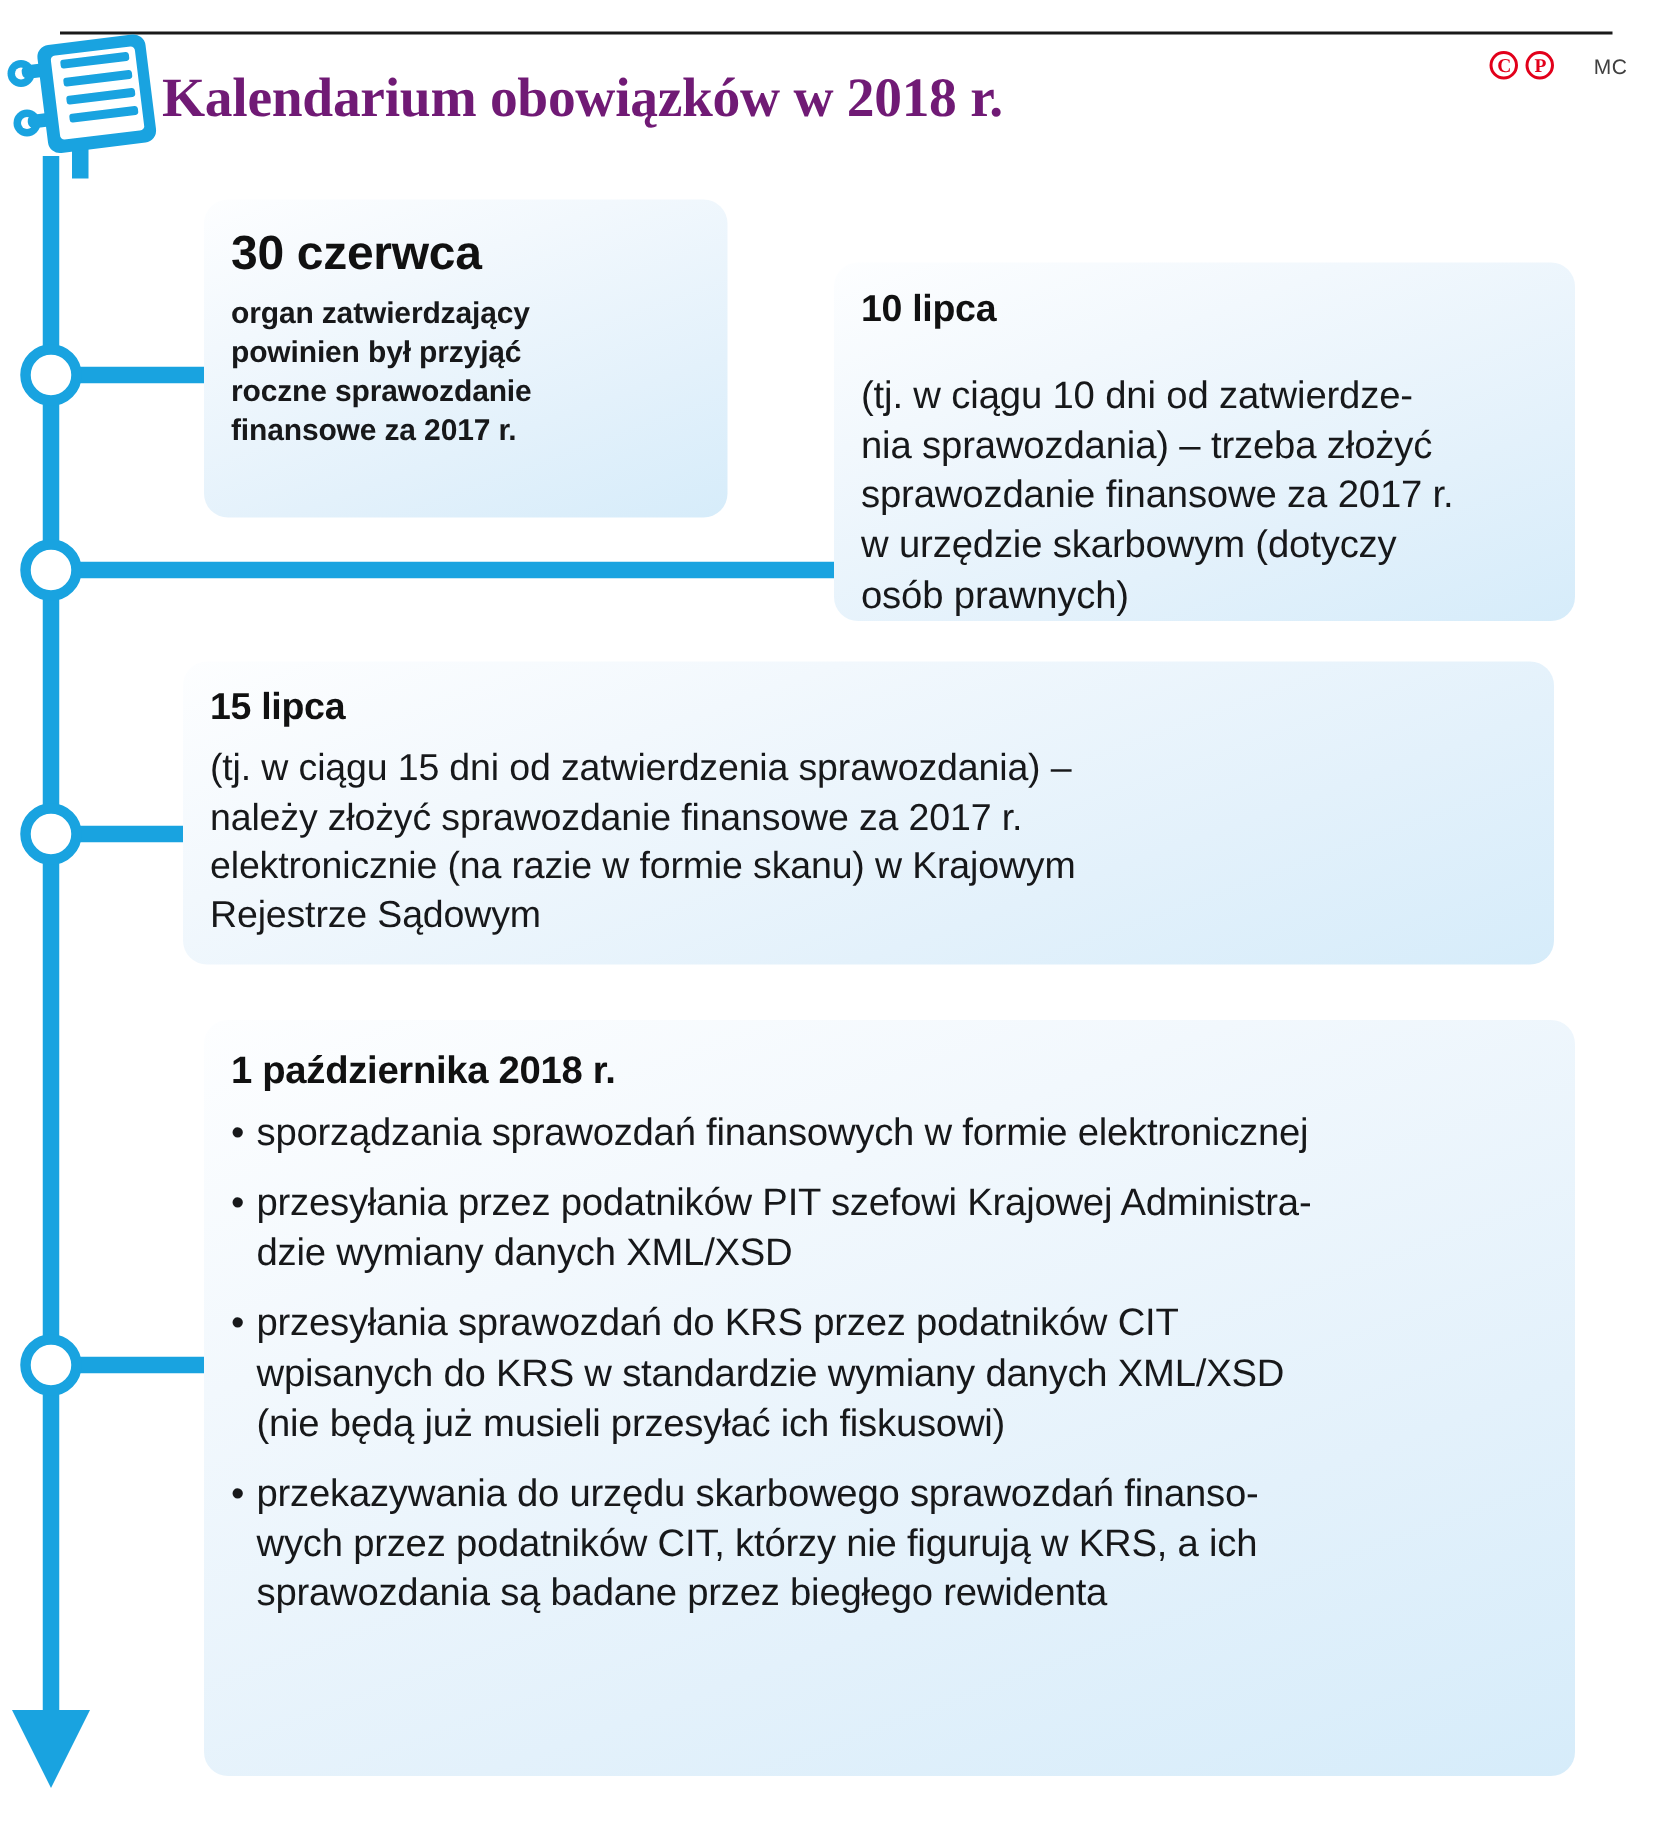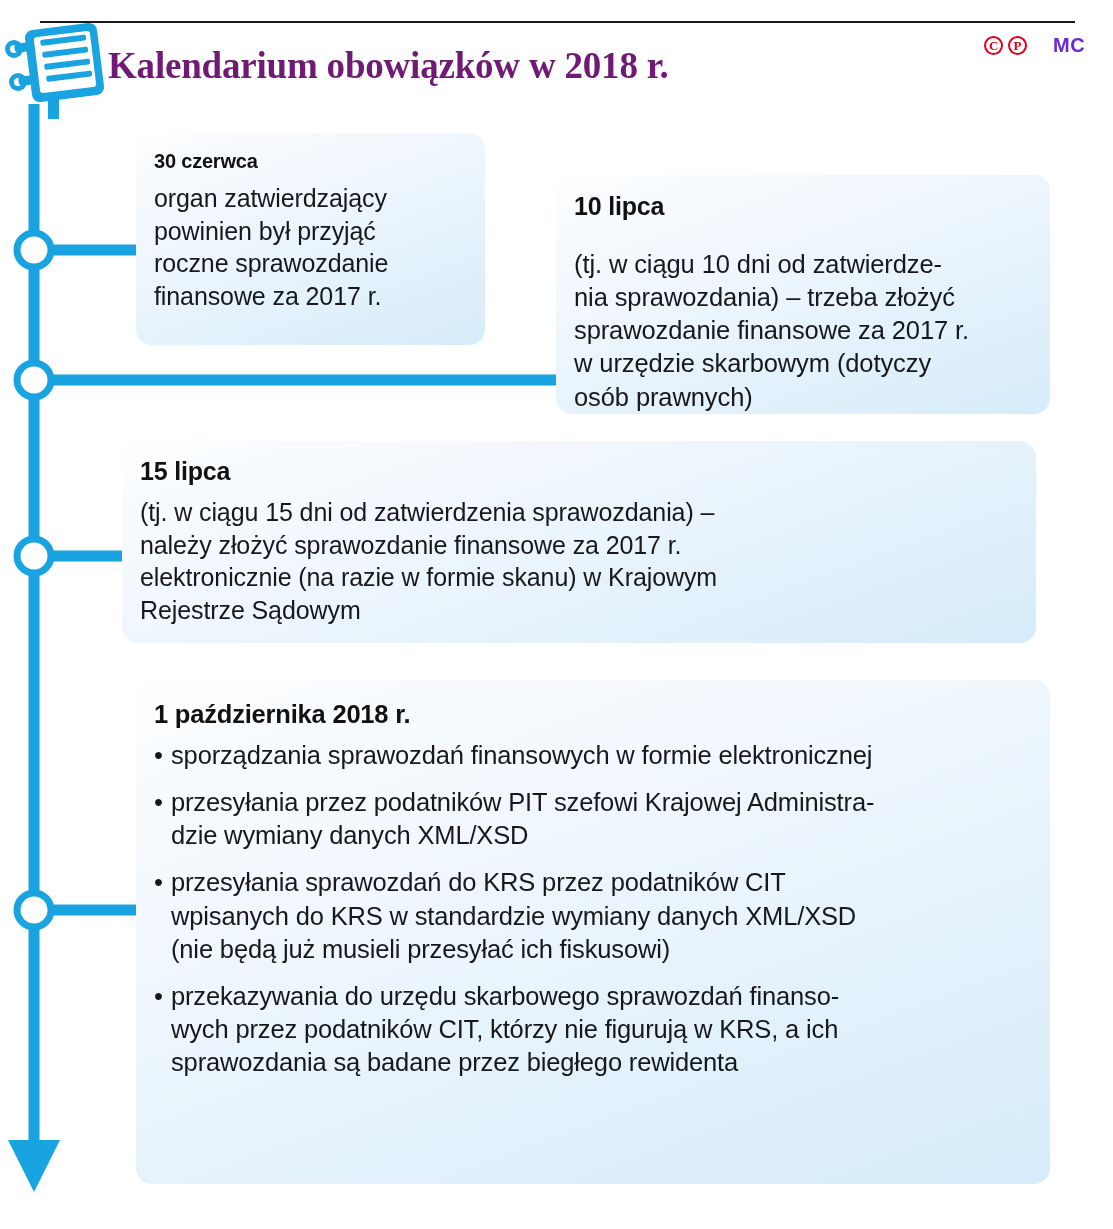--- a/index.html
+++ b/index.html
@@ -55,25 +55,24 @@
     border-radius: 50%;
     color: #e2001a;
     font-size: 13px;
     font-weight: bold;
     line-height: 16px;
     text-align: center;
     font-family: "Liberation Serif", serif;
     box-sizing: border-box;
   }
   #credit-text {
-    font-size: 20px;
-    color: #6d28d9;
+    font-size: 14px;
+    color: #404040;
     font-family: "Liberation Sans", sans-serif;
     letter-spacing: 0.4px;
-    font-weight: bold;
   }
 
   
   #notepad-icon {
     position: absolute;
     left: 2px;
     top: 14px;
     width: 110px;
     height: 105px;
   }
@@ -106,22 +105,22 @@
     font-size: 25.5px;
     line-height: 1.30;
     letter-spacing: -0.1px;
   }
   .card-body .ln { display: block; white-space: pre; }
 
   #card-june30 {
     left: 136px; top: 133px; width: 349px; height: 212px;
     padding: 17px 20px 0 18px;
   }
-  #card-june30 .card-title { font-size: 20px; }
-  #card-june30 .card-body { margin-top: 9px; font-size: 25px; }
+  #card-june30 .card-title { font-size: 32px; }
+  #card-june30 .card-body { margin-top: 9px; font-size: 20px; font-weight: bold; }
 
   #card-july10 {
     left: 556px; top: 175px; width: 494px; height: 239px;
     padding: 17px 20px 0 18px;
   }
   #card-july10 .card-title { font-size: 25px; }
   #card-july10 .card-body { margin-top: 27px; font-size: 25.5px; }
 
   #card-july15 {
     left: 122px; top: 441px; width: 914px; height: 202px;

